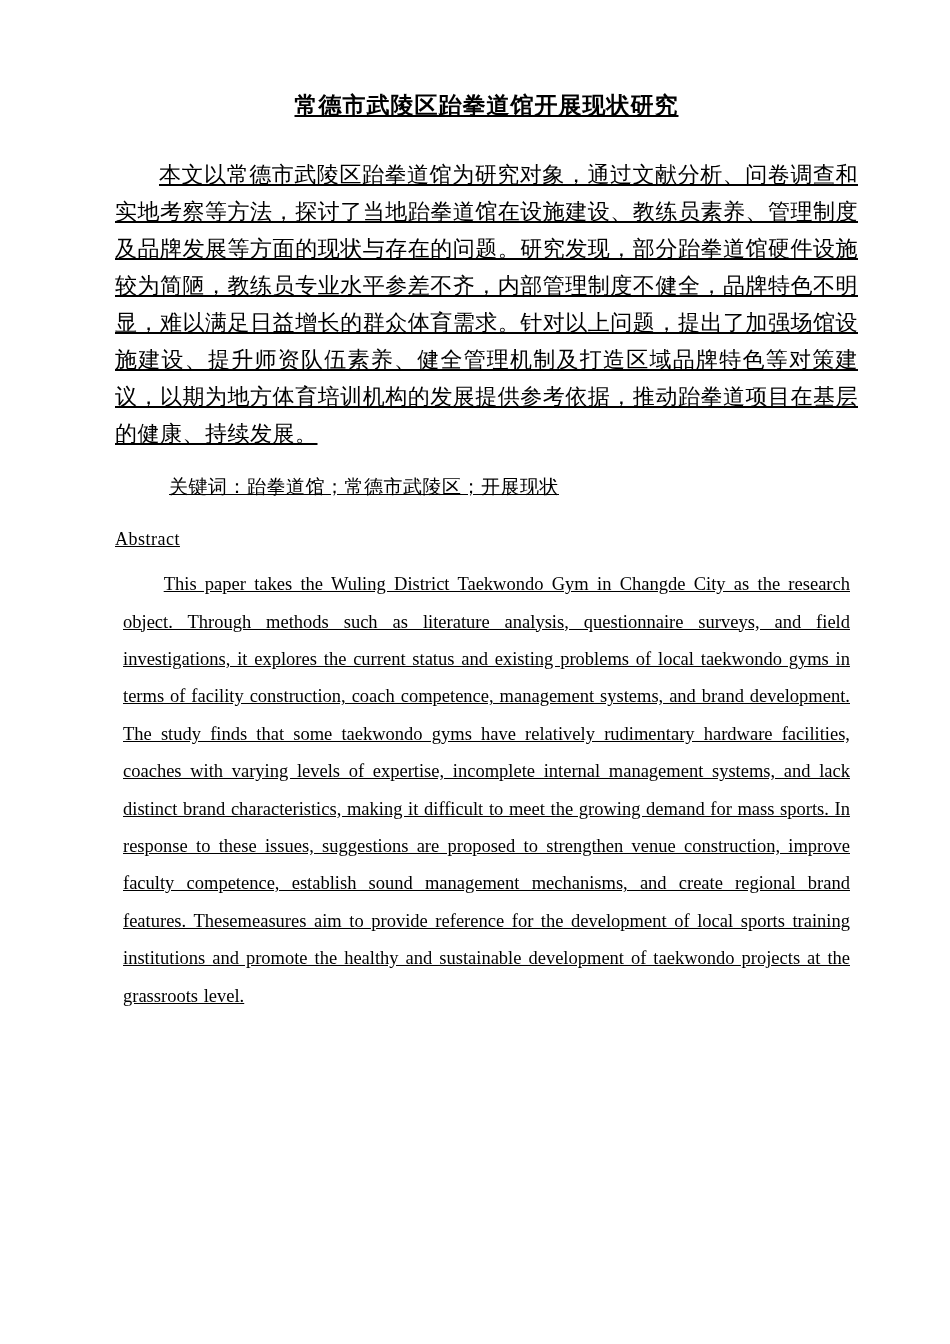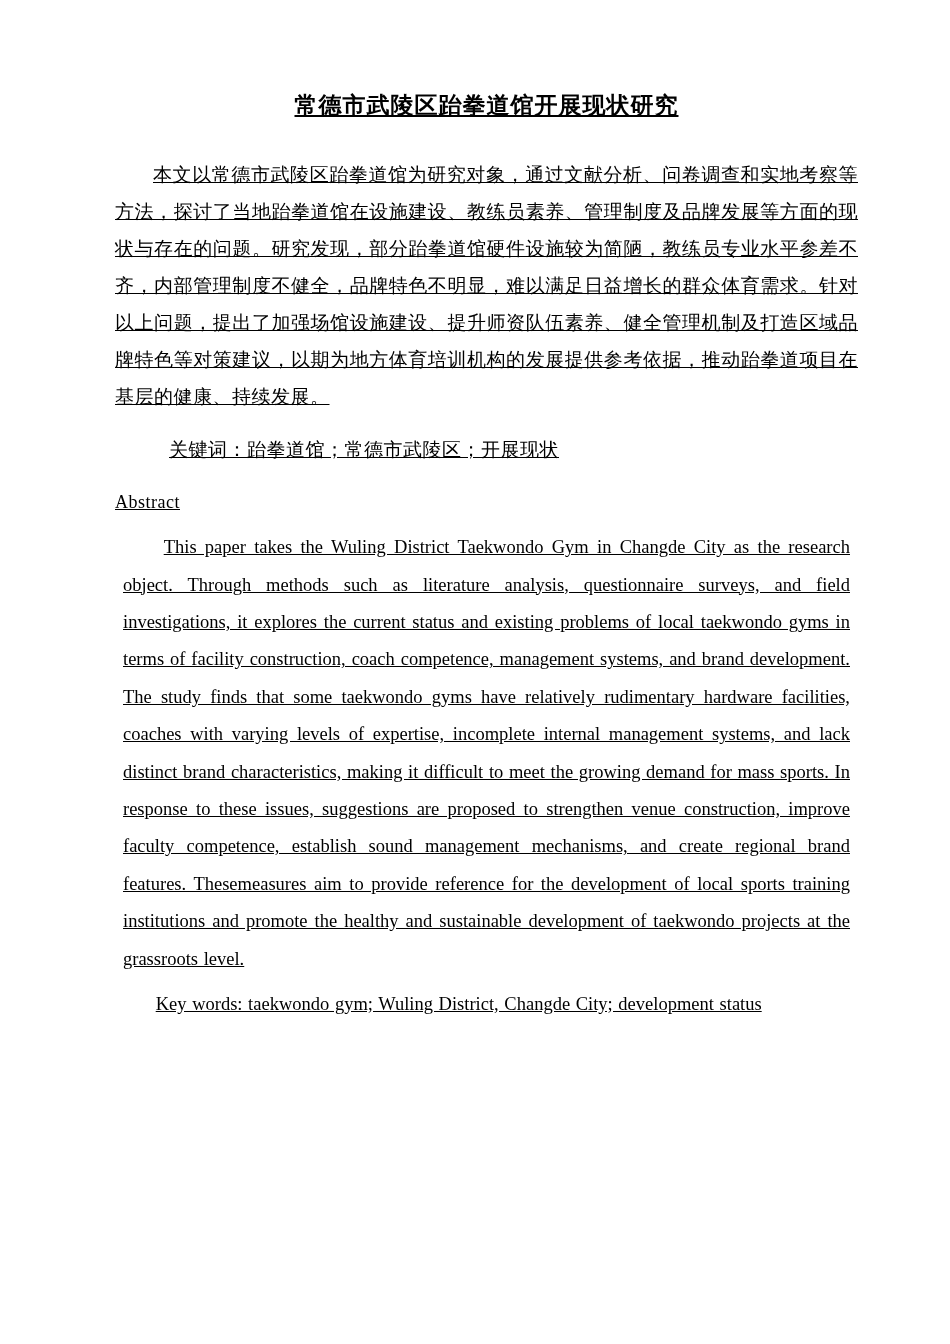--- a/index.html
+++ b/index.html
@@ -28,21 +28,21 @@
     line-height: 1.4;
   }
   .cn-abstract-heading {
     text-align: center;
     font-size: 17px;
     margin: 0 0 36px 0;
     letter-spacing: 1px;
   }
   .cn-paragraph {
     margin: 30px 0 10px 0;
-    font-size: 19px;
+    font-size: 22px;
     line-height: 37px;
     text-align: justify;
     text-justify: inter-ideograph;
     text-indent: 2em;
     letter-spacing: 0.5px;
   }
   .cn-keywords {
     margin: 16px;
     font-size: 19px;
     line-height: 37px;
@@ -81,14 +81,13 @@
 
 
   <p class="cn-paragraph">本文以常德市武陵区跆拳道馆为研究对象，通过文献分析、问卷调查和实地考察等方法，探讨了当地跆拳道馆在设施建设、教练员素养、管理制度及品牌发展等方面的现状与存在的问题。研究发现，部分跆拳道馆硬件设施较为简陋，教练员专业水平参差不齐，内部管理制度不健全，品牌特色不明显，难以满足日益增长的群众体育需求。针对以上问题，提出了加强场馆设施建设、提升师资队伍素养、健全管理机制及打造区域品牌特色等对策建议，以期为地方体育培训机构的发展提供参考依据，推动跆拳道项目在基层的健康、持续发展。</p>
 
   <p class="cn-keywords">关键词：跆拳道馆；常德市武陵区；开展现状</p>
 
   <div class="en-abstract-heading">Abstract</div>
 
   <p class="en-paragraph">This paper takes the Wuling District Taekwondo Gym in Changde City as the research object. Through methods such as literature analysis, questionnaire surveys, and field investigations, it explores the current status and existing problems of local taekwondo gyms in terms of facility construction, coach competence, management systems, and brand development. The study finds that some taekwondo gyms have relatively rudimentary hardware facilities, coaches with varying levels of expertise, incomplete internal management systems, and lack distinct brand characteristics, making it difficult to meet the growing demand for mass sports. In response to these issues, suggestions are proposed to strengthen venue construction, improve faculty competence, establish sound management mechanisms, and create regional brand features. Thesemeasures aim to provide reference for the development of local sports training institutions and promote the healthy and sustainable development of taekwondo projects at the grassroots level.</p>
 
-  <p class="en-keywords">Key words: taekwondo gym; Wuling District, Changde City; development status</p>
 </div>
 
 </body></html>

